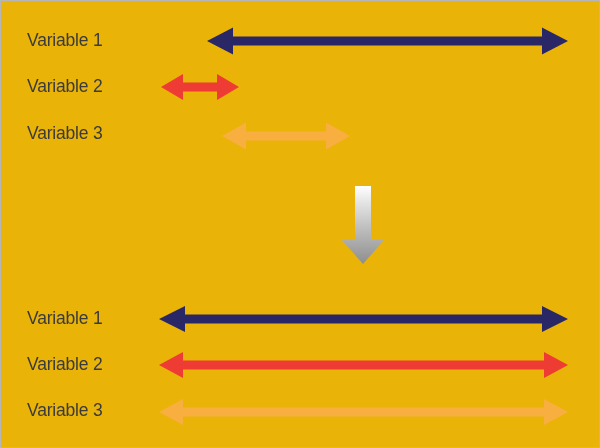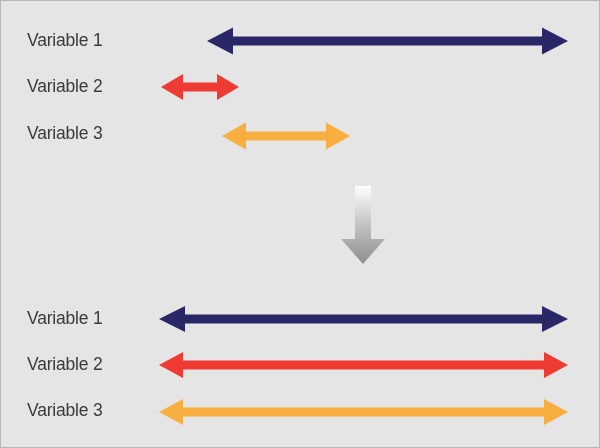--- a/index.html
+++ b/index.html
@@ -36,21 +36,21 @@
     color: #3b3b3b;
     letter-spacing: -0.2px;
     white-space: nowrap;
     transform: translateY(-50%);
     line-height: 1;
   }
 </style>
 </head>
 <body>
 
-<div id="canvas" style="width: 600px; height: 448px; background: #e5e5e5; border-color: rgb(182, 182, 182);">
+<div id="canvas" style="width: 600px; height: 448px; background: #eab308; border-color: rgb(182, 182, 182);">
 
   <svg class="diagram-svg" viewBox="0 0 600 448" aria-hidden="true">
     <defs>
       <linearGradient id="grayGrad" x1="0" y1="0" x2="0" y2="1">
         <stop offset="0%" stop-color="#ffffff"></stop>
         <stop offset="22%" stop-color="#e3e3e3"></stop>
         <stop offset="55%" stop-color="#bdbdbd"></stop>
         <stop offset="100%" stop-color="#8e8e8e"></stop>
       </linearGradient>
     </defs>

